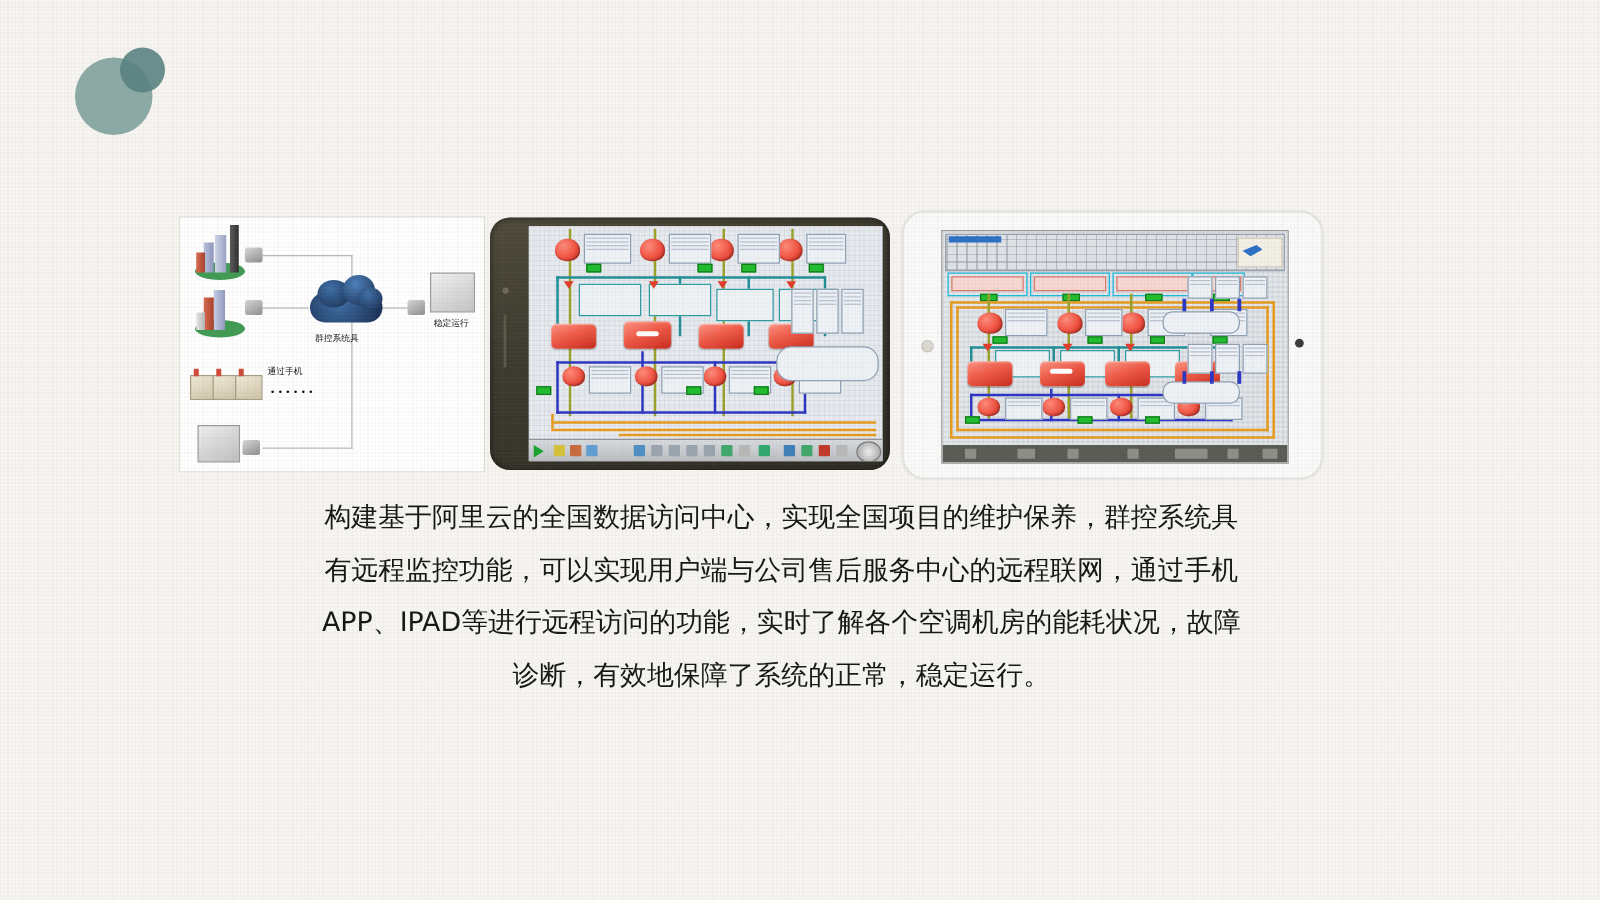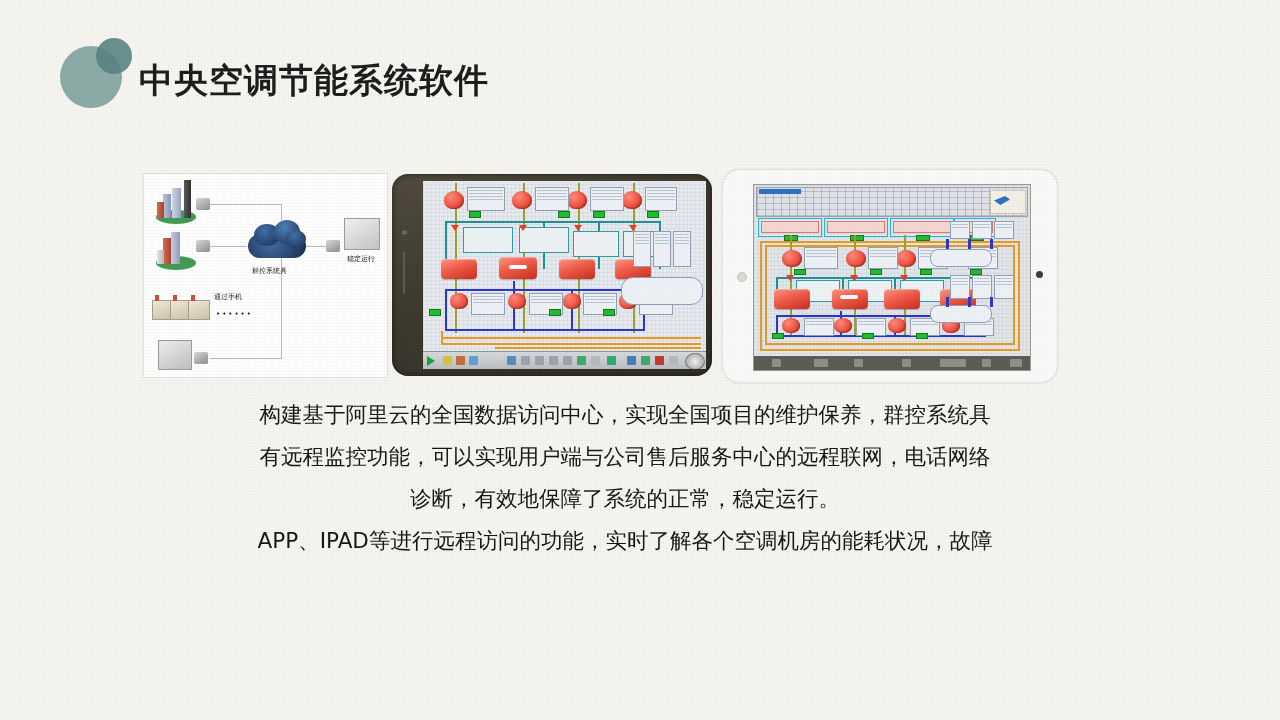--- a/index.html
+++ b/index.html
@@ -163,21 +163,20 @@
   #caption p{margin:0;}
 </style>
 </head>
 <body>
 
 <div id="header">
   <div id="logo-mark">
     <div class="big"></div>
     <div class="small"></div>
   </div>
-  <div id="page-title">中央空调节能系统软件</div>
 </div>
 
 <div id="media-strip">
 
   <div id="net-diagram">
 
     <div class="nd-line" style="left:66px;top:30px;width:72px;height:1px;"></div>
     <div class="nd-line" style="left:137px;top:30px;width:1px;height:38px;"></div>
     <div class="nd-line" style="left:66px;top:72px;width:37px;height:1px;"></div>
     <div class="nd-line" style="left:66px;top:184px;width:72px;height:1px;"></div>
@@ -549,18 +548,18 @@
           <div class="wtb" style="left:228px;width:9px;"></div>
           <div class="wtb" style="left:256px;width:12px;"></div>
         </div>
       </div>
     </div>
   </div>
 </div>
 
 <div id="caption">
   <p>构建基于阿里云的全国数据访问中心，实现全国项目的维护保养，群控系统具</p>
-  <p>有远程监控功能，可以实现用户端与公司售后服务中心的远程联网，电话网络</p>
+  <p>有远程监控功能，可以实现用户端与公司售后服务中心的远程联网，通过手机</p>
+  <p>APP、IPAD等进行远程访问的功能，实时了解各个空调机房的能耗状况，故障</p>
   <p>诊断，有效地保障了系统的正常，稳定运行。</p>
-  <p>APP、IPAD等进行远程访问的功能，实时了解各个空调机房的能耗状况，故障</p>
 </div>
 
 <div id="noise"></div>
 
 </body></html>

